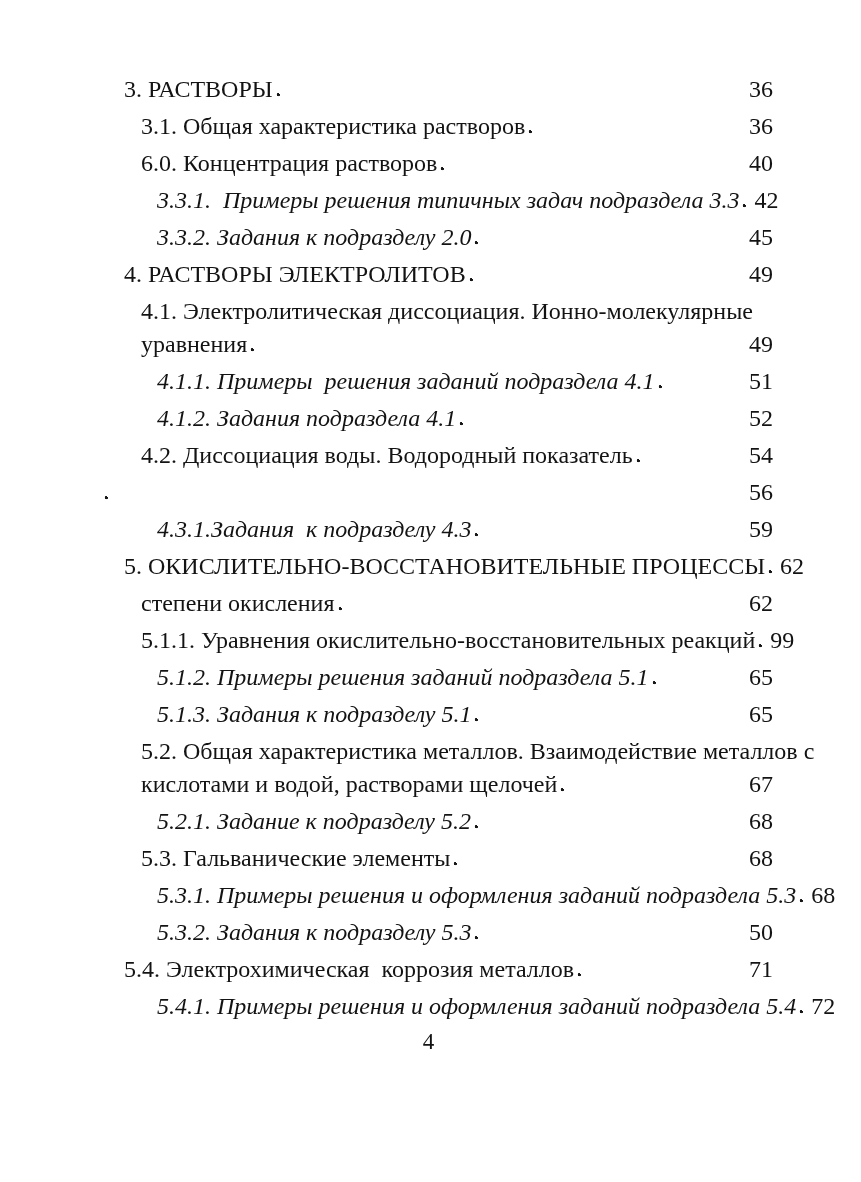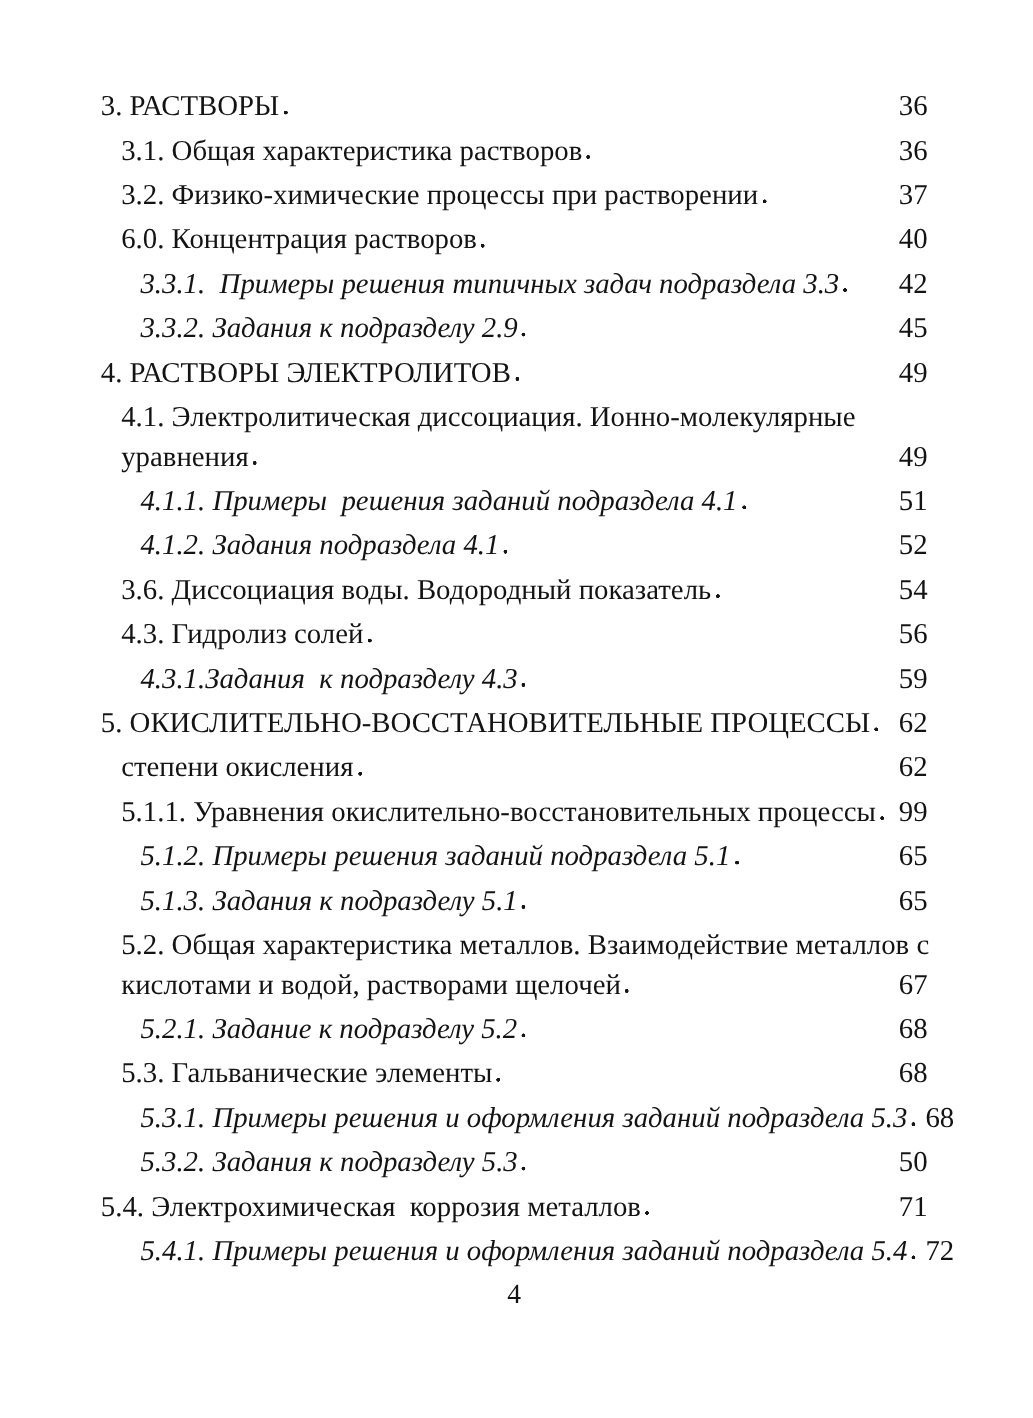--- a/index.html
+++ b/index.html
@@ -10,21 +10,21 @@
     overflow: hidden;
     color: #131313;
     font-family: "Liberation Serif", "DejaVu Serif", serif;
   }
   .page { padding: 73px 88px 0 84px; }
   .toc-entry { font-size: 24px; line-height: 33px; margin-bottom: 4px; }
   .lvl1 { padding-left: 0; }
   .lvl2 { padding-left: 17px; }
   .lvl3 { padding-left: 33px; }
   .line { display: flex; align-items: baseline; }
-  .txt { white-space: pre; }
+  .txt { white-space: pre; margin-left: 40px; }
   .italic .txt { font-style: italic; text-align: right; }
   .dots {
     flex: 1 1 auto;
     min-width: 8px;
     height: 5px;
     margin: 0 4px 0 3px;
     background-image: radial-gradient(circle at 2.2px 2.8px, #161616 1.45px, rgba(0,0,0,0) 1.75px);
     background-repeat: repeat-x;
     background-position: left bottom;
   }
@@ -50,42 +50,35 @@
       </div>
       <div class="toc-entry lvl2">
         <div class="line">
           <span class="txt">3.1. Общая характеристика растворов</span>
           <span class="dots"></span>
           <span class="pg">36</span>
         </div>
       </div>
       <div class="toc-entry lvl2">
         <div class="line">
-          <span class="txt">3.2. Физико-химические процессы при растворении</span>
-          <span class="dots"></span>
-          <span class="pg">37</span>
-        </div>
-      </div>
-      <div class="toc-entry lvl2">
-        <div class="line">
           <span class="txt">6.0. Концентрация растворов</span>
           <span class="dots"></span>
           <span class="pg">40</span>
         </div>
       </div>
       <div class="toc-entry lvl3 italic">
         <div class="line">
           <span class="txt">3.3.1.  Примеры решения типичных задач подраздела 3.3</span>
           <span class="dots"></span>
           <span class="pg">42</span>
         </div>
       </div>
       <div class="toc-entry lvl3 italic">
         <div class="line">
-          <span class="txt">3.3.2. Задания к подразделу 2.9</span>
+          <span class="txt">3.3.2. Задания к подразделу 2.0</span>
           <span class="dots"></span>
           <span class="pg">45</span>
         </div>
       </div>
       <div class="toc-entry lvl1">
         <div class="line">
           <span class="txt">4. РАСТВОРЫ ЭЛЕКТРОЛИТОВ</span>
           <span class="dots"></span>
           <span class="pg">49</span>
         </div>
@@ -109,28 +102,27 @@
       </div>
       <div class="toc-entry lvl3 italic">
         <div class="line">
           <span class="txt">4.1.2. Задания подраздела 4.1</span>
           <span class="dots"></span>
           <span class="pg">52</span>
         </div>
       </div>
       <div class="toc-entry lvl2">
         <div class="line">
-          <span class="txt">3.6. Диссоциация воды. Водородный показатель</span>
+          <span class="txt">4.2. Диссоциация воды. Водородный показатель</span>
           <span class="dots"></span>
           <span class="pg">54</span>
         </div>
       </div>
       <div class="toc-entry lvl2">
         <div class="line">
-          <span class="txt">4.3. Гидролиз солей</span>
           <span class="dots"></span>
           <span class="pg">56</span>
         </div>
       </div>
       <div class="toc-entry lvl3 italic">
         <div class="line">
           <span class="txt">4.3.1.Задания  к подразделу 4.3</span>
           <span class="dots"></span>
           <span class="pg">59</span>
         </div>
@@ -144,21 +136,21 @@
       </div>
       <div class="toc-entry lvl2">
         <div class="line">
           <span class="txt">степени окисления</span>
           <span class="dots"></span>
           <span class="pg">62</span>
         </div>
       </div>
       <div class="toc-entry lvl2">
         <div class="line">
-          <span class="txt">5.1.1. Уравнения окислительно-восстановительных процессы</span>
+          <span class="txt">5.1.1. Уравнения окислительно-восстановительных реакций</span>
           <span class="dots"></span>
           <span class="pg">99</span>
         </div>
       </div>
       <div class="toc-entry lvl3 italic">
         <div class="line">
           <span class="txt">5.1.2. Примеры решения заданий подраздела 5.1</span>
           <span class="dots"></span>
           <span class="pg">65</span>
         </div>

